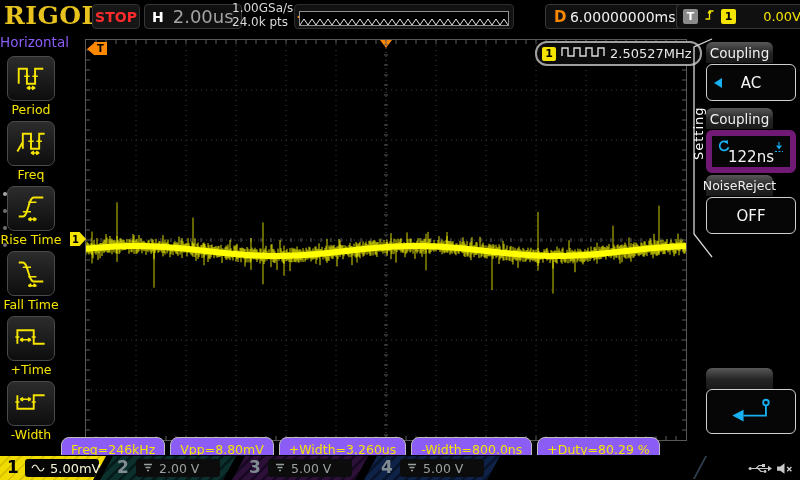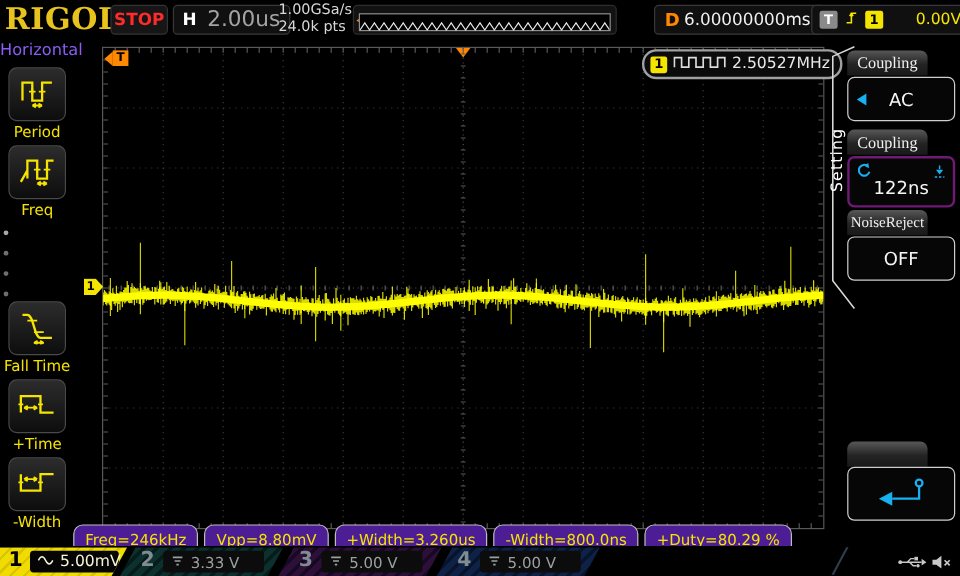--- a/index.html
+++ b/index.html
@@ -43,31 +43,31 @@
   .tm-box{width:13px;height:13px;background:#ff8800;color:#000;font-size:10px;font-weight:bold;}
   .counter{left:449px;top:1px;width:153px;height:21px;background:#0b0b0b;border:2px solid #a0a0a0;border-radius:12px;gap:5px;padding:0 5px;}
   .cnt-src{width:14px;height:14px;background:#f5e400;color:#000;font-weight:bold;font-size:11px;border-radius:2px;}
   .cnt-val{color:#e8e8e8;font-size:13px;text-align:center;}
   .ch1tag{left:-16px;top:192px;width:16px;height:14px;background:#f5e400;color:#000;font-size:10px;font-weight:bold;
           padding-left:2px;box-sizing:border-box;display:flex;align-items:center;
           clip-path:polygon(0 0,60% 0,100% 50%,60% 100%,0 100%);}
 
   
   .meas{left:61px;top:437px;display:flex;gap:5px;}
-  .meas-box{height:16px;line-height:16px;border:1px solid #bdbdbd;border-radius:8px;background:#4c1d95;
+  .meas-box{height:16px;line-height:16px;border:1px solid #bdbdbd;border-radius:8px;background:#8b5cf6;
             color:#f5e400;font-size:12.5px;padding:4px 9px;white-space:nowrap;}
 
   
   .settab-label{left:691px;top:78px;width:17px;height:110px;color:#fff;font-size:13px;
                 writing-mode:vertical-rl;transform:rotate(180deg);text-align:center;letter-spacing:1px;}
   .rm-header{left:706px;width:67px;height:21px;background:linear-gradient(#585858,#242424 55%,#191919);
-             border-radius:6px 6px 0 0;color:#f0f0f0;font-size:13.5px;font-family:Liberation Serif, serif;}
+             border-radius:6px 6px 0 0;color:#f0f0f0;font-size:13.5px;}
   .rm-value{left:706px;width:90px;background:#060606;border:1px solid #cfcfcf;border-radius:6px;
             color:#f5f5f5;font-size:15px;box-sizing:border-box;}
-  .rm-hold{border:2px solid #701a75;}
+  .rm-hold{border:6px solid #701a75;}
   .tri-left{width:0;height:0;border-right:8px solid #18b0f0;border-top:5px solid transparent;border-bottom:5px solid transparent;
             position:absolute;left:7px;top:50%;transform:translateY(-50%);}
 
   
   .chbar{left:0;top:455px;width:800px;height:25px;background:#000;}
   .ch{position:absolute;top:1px;height:24px;}
   .ch1{left:0;width:106px;background:repeating-linear-gradient(135deg,#f0dc00 0 6px,#d8c400 6px 8px);
        clip-path:polygon(0 0,100% 0,calc(100% - 13px) 100%,0 100%);}
   .ch2{left:100px;width:136px;background:repeating-linear-gradient(135deg,#0b302e 0 5px,#051c1b 5px 8px);}
   .ch3{left:232px;width:136px;background:repeating-linear-gradient(135deg,#2c1038 0 5px,#180823 5px 8px);}
@@ -148,20 +148,31 @@
       <span>
         <svg width="34" height="30" viewBox="0 0 24 22" fill="none" stroke="#f5e400">
           <path stroke-width="1.4" d="M6,16 V5 H12 V16 H18 V5 H22 M2,18 L6,11"></path>
           <path stroke-width="1.1" d="M10,10.5 H14 M12,8.5 V12.5 M16,10.5 H20 M18,8.5 V12.5 M12,19 H18 M12,19 L14.2,17.8 M12,19 L14.2,20.2 M18,19 L15.8,17.8 M18,19 L15.8,20.2"></path>
         </svg>
       </span>
     </div>
     <div class="lm-label">Freq</div>
   </div>
 
+  <div class="abs lm-item" style="top:186px">
+    <div class="lm-btn">
+      <span>
+        <svg width="34" height="30" viewBox="0 0 24 22" fill="none" stroke="#f5e400">
+          <path stroke-width="1.4" d="M3,18 H6 C10,18 10,4 14,4 H21"></path>
+          <path stroke-width="1.1" d="M6,14.5 H12 M10,7.5 H16 M10,20 H16 M10,20 L12.2,18.8 M10,20 L12.2,21.2 M16,20 L13.8,18.8 M16,20 L13.8,21.2"></path>
+        </svg>
+      </span>
+    </div>
+    <div class="lm-label">Rise Time</div>
+  </div>
 
   <div class="abs lm-item" style="top:251px">
     <div class="lm-btn">
       <span>
         <svg width="34" height="30" viewBox="0 0 24 22" fill="none" stroke="#f5e400">
           <path stroke-width="1.4" d="M3,4 H6 C10,4 10,18 14,18 H21"></path>
           <path stroke-width="1.1" d="M6,7.5 H12 M10,14.5 H16 M10,21 H16 M10,21 L12.2,19.8 M10,21 L12.2,22 M16,21 L13.8,19.8 M16,21 L13.8,22"></path>
         </svg>
       </span>
     </div>
@@ -289,21 +300,21 @@
       </span>
     </div>
     <div class="ch ch2">
       <span class="ch-num">2</span>
       <span class="ch-box">
         <span>
           <svg width="12" height="11" viewBox="0 0 12 11" fill="none" stroke="#9aa0a0" stroke-width="1.3">
             <path d="M2,2.5 H10 M3.5,5.5 H8.5 M5,8.5 H7"></path>
           </svg>
         </span>
-        <span>3.33 V</span>
+        <span>2.00 V</span>
       </span>
     </div>
     <div class="ch ch3">
       <span class="ch-num">3</span>
       <span class="ch-box">
         <span>
           <svg width="12" height="11" viewBox="0 0 12 11" fill="none" stroke="#9aa0a0" stroke-width="1.3">
             <path d="M2,2.5 H10 M3.5,5.5 H8.5 M5,8.5 H7"></path>
           </svg>
         </span>

